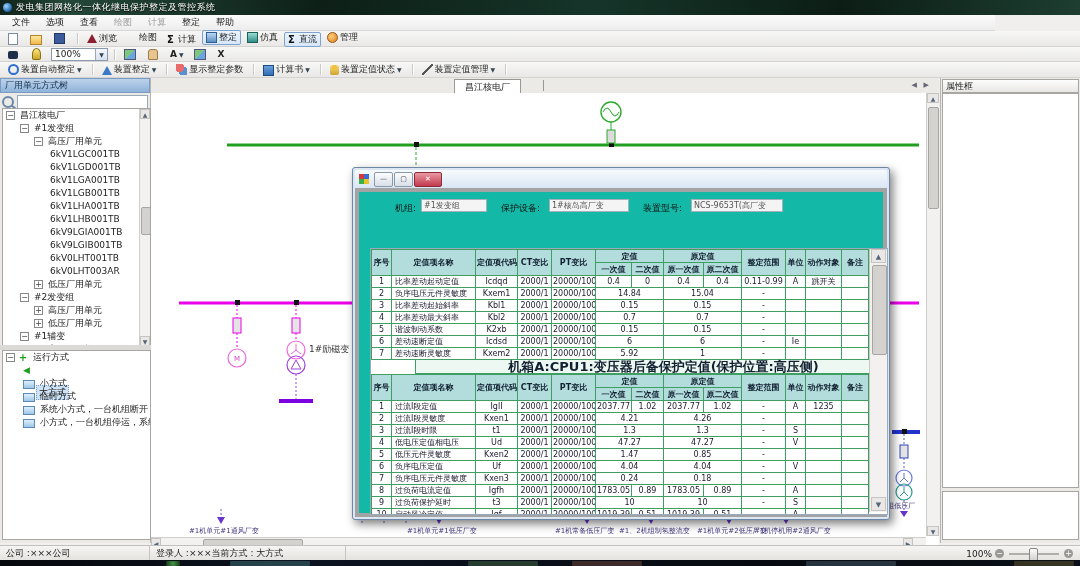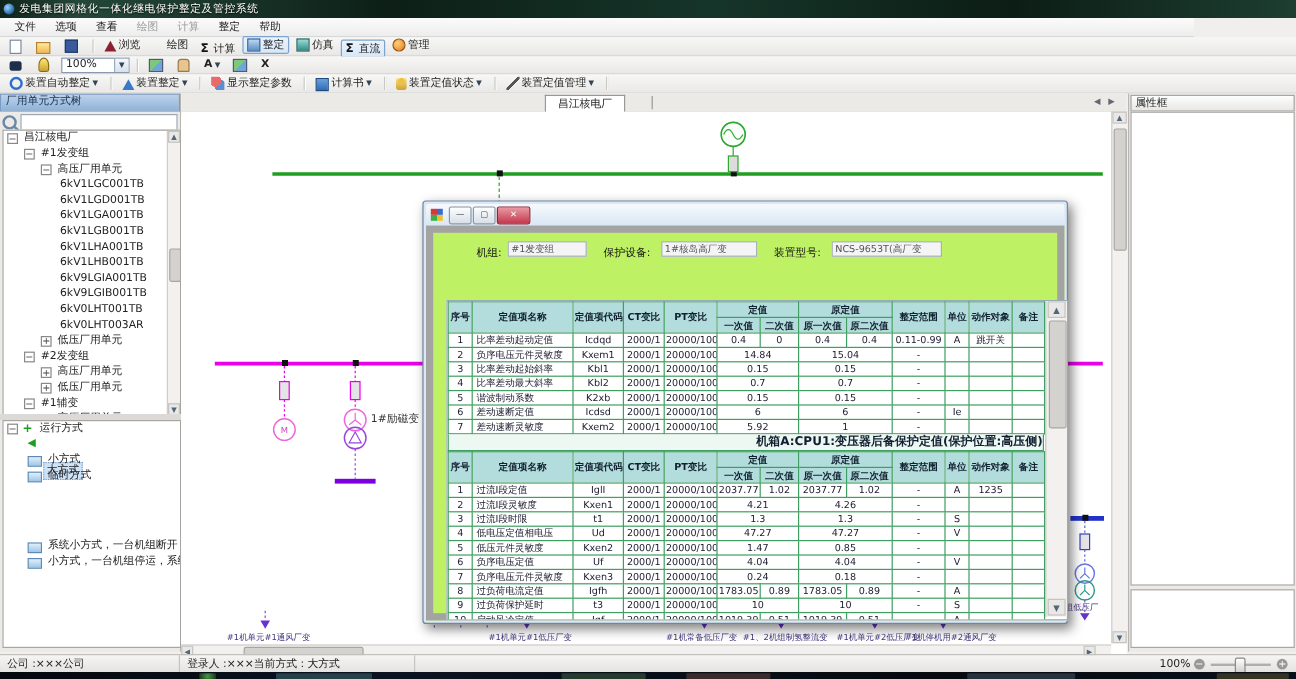--- a/index.html
+++ b/index.html
@@ -101,37 +101,37 @@
     border:1px solid #6d87a5;border-radius:3px;box-shadow:3px 4px 10px rgba(0,0,0,.5);box-sizing:border-box;padding:2px;}
   .dlg-title{height:18px;display:flex;align-items:center;padding:0 2px;
     background:linear-gradient(#f6fafd,#d9e6f4);border-radius:2px 2px 0 0;}
   .dlg-icon{width:10px;height:10px;margin:0 4px 0 2px;flex:none;
     background:linear-gradient(90deg,#d43a3a 50%,#3a6ad4 50%) top/10px 5px no-repeat,
                linear-gradient(90deg,#3ab04a 50%,#e8c32a 50%) bottom/10px 5px no-repeat;}
   .dlg-title .txt{flex:1;font-size:9px;color:#1a2a3a;}
   .winbtn{width:17px;height:13px;margin-left:1px;border:1px solid #8a98a8;border-radius:2px;
     background:linear-gradient(#fcfdfe,#d8dfe8);font-size:7px;line-height:12px;text-align:center;color:#445;flex:none;}
   .winbtn.close{background:linear-gradient(#e89aa2,#c3394e);color:#fff;border-color:#8a2a38;width:26px;}
-  .dlg-body{position:absolute;left:2px;top:20px;right:2px;bottom:2px;background:#bef264;border:6px solid #a3a3a3;}
+  .dlg-body{position:absolute;left:2px;top:20px;right:2px;bottom:2px;background:#14b8a6;border:4px solid #a3a3a3;}
   .dlg-fields{position:absolute;left:0;top:6px;width:100%;height:20px;}
   .fld-label{position:absolute;font-size:9px;color:#111;top:4px;}
   .fld-box{position:absolute;top:1px;height:13px;background:#f4f4f4;border:1px solid #a6b0ba;
     font-size:8px;color:#555;padding:0 2px;box-sizing:border-box;font-family:"DejaVu Sans","Liberation Sans",sans-serif;}
   .dlg-tablewrap{position:absolute;left:11px;top:56px;width:516px;height:265px;background:#fff;border:1px solid #9ab;overflow:hidden;}
   #dlg-scroll{position:absolute;left:0;top:0;width:515px;height:265px;overflow:hidden;}
   .dlg-vscroll{position:absolute;right:0;top:0;width:17px;height:263px;background:#f2f1ef;border-left:1px solid #c8c6c2;}
   .dlg-vscroll .arr{position:absolute;left:1px;width:15px;height:14px;font-size:7px;line-height:14px;text-align:center;color:#567;background:#e9e8e6;border:1px solid #c6c4c0;box-sizing:border-box;}
   .dlg-vscroll .thumb{position:absolute;left:2px;top:16px;width:13px;height:88px;background:#d4d2cf;border:1px solid #a8a6a2;border-radius:2px;}
   table.dlg-table{border-collapse:collapse;table-layout:fixed;width:497px;}
   .dlg-table th,.dlg-table td{border:1px solid #3f9e62;font-size:8px;overflow:hidden;white-space:nowrap;padding:0 1px;height:12px;box-sizing:border-box;}
   .dlg-table th{background:#b3dcdc;font-weight:bold;color:#102030;height:13px;}
   .dlg-table td{background:#fff;text-align:center;color:#1a1a2e;}
   .dlg-table td.name{text-align:left;padding-left:3px;}
   .dlg-section{width:495px;border:1px solid #3f9e62;border-top:none;background:#eef8f2;
-    font-size:10px;font-weight:bold;text-align:right;height:13px;line-height:13px;color:#102030;}
+    font-size:13px;font-weight:bold;text-align:center;height:13px;line-height:13px;color:#102030;margin-left:44px;}
   .dlg-buttons{position:absolute;left:0;top:325px;width:100%;height:20px;}
   .dlg-btn{position:absolute;height:17px;border:1px solid #707070;border-radius:2px;
     background:linear-gradient(#f4f4f4,#d9d9d9);font-size:8px;text-align:center;line-height:16px;box-sizing:border-box;}
   .dlg-btn.primary{border:1px solid #3c7fb1;box-shadow:0 0 2px #7ab8e8 inset;}
   
   .statusbar{position:absolute;left:0;top:545px;width:1080px;height:15px;background:linear-gradient(#f6f5f3,#e4e2df);
     border-top:1px solid #c2c0bc;font-size:9px;display:flex;align-items:center;}
   .sb-sec{height:100%;display:flex;align-items:center;padding:0 6px;border-right:1px solid #c6c4c0;box-sizing:border-box;}
   .sb-zoom{position:absolute;right:4px;top:0;height:15px;display:flex;align-items:center;}
   .zoom-circle{width:9px;height:9px;border-radius:50%;background:#9a9894;color:#fff;font-size:8px;line-height:9px;text-align:center;margin:0 3px;}
@@ -358,21 +358,21 @@
             <span class="lbl sel">大方式</span>
           </div>
           <div class="tree-row" style="padding-left: 20px;">
             <span class="mode-ico mi-folder"></span>
             <span class="lbl">小方式</span>
           </div>
           <div class="tree-row" style="padding-left: 20px;">
             <span class="mode-ico mi-folder"></span>
             <span class="lbl">临时方式</span>
           </div>
-          <div class="tree-row" style="padding-left: 20px; margin-top: 46px;">
+          <div class="tree-row" style="padding-left: 20px;">
             <span class="mode-ico mi-folder"></span>
             <span class="lbl">系统小方式，一台机组断开</span>
           </div>
           <div class="tree-row" style="padding-left: 20px;">
             <span class="mode-ico mi-folder"></span>
             <span class="lbl">小方式，一台机组停运，系统侧断开</span>
           </div>
         </div>
     </div>
   </div>

